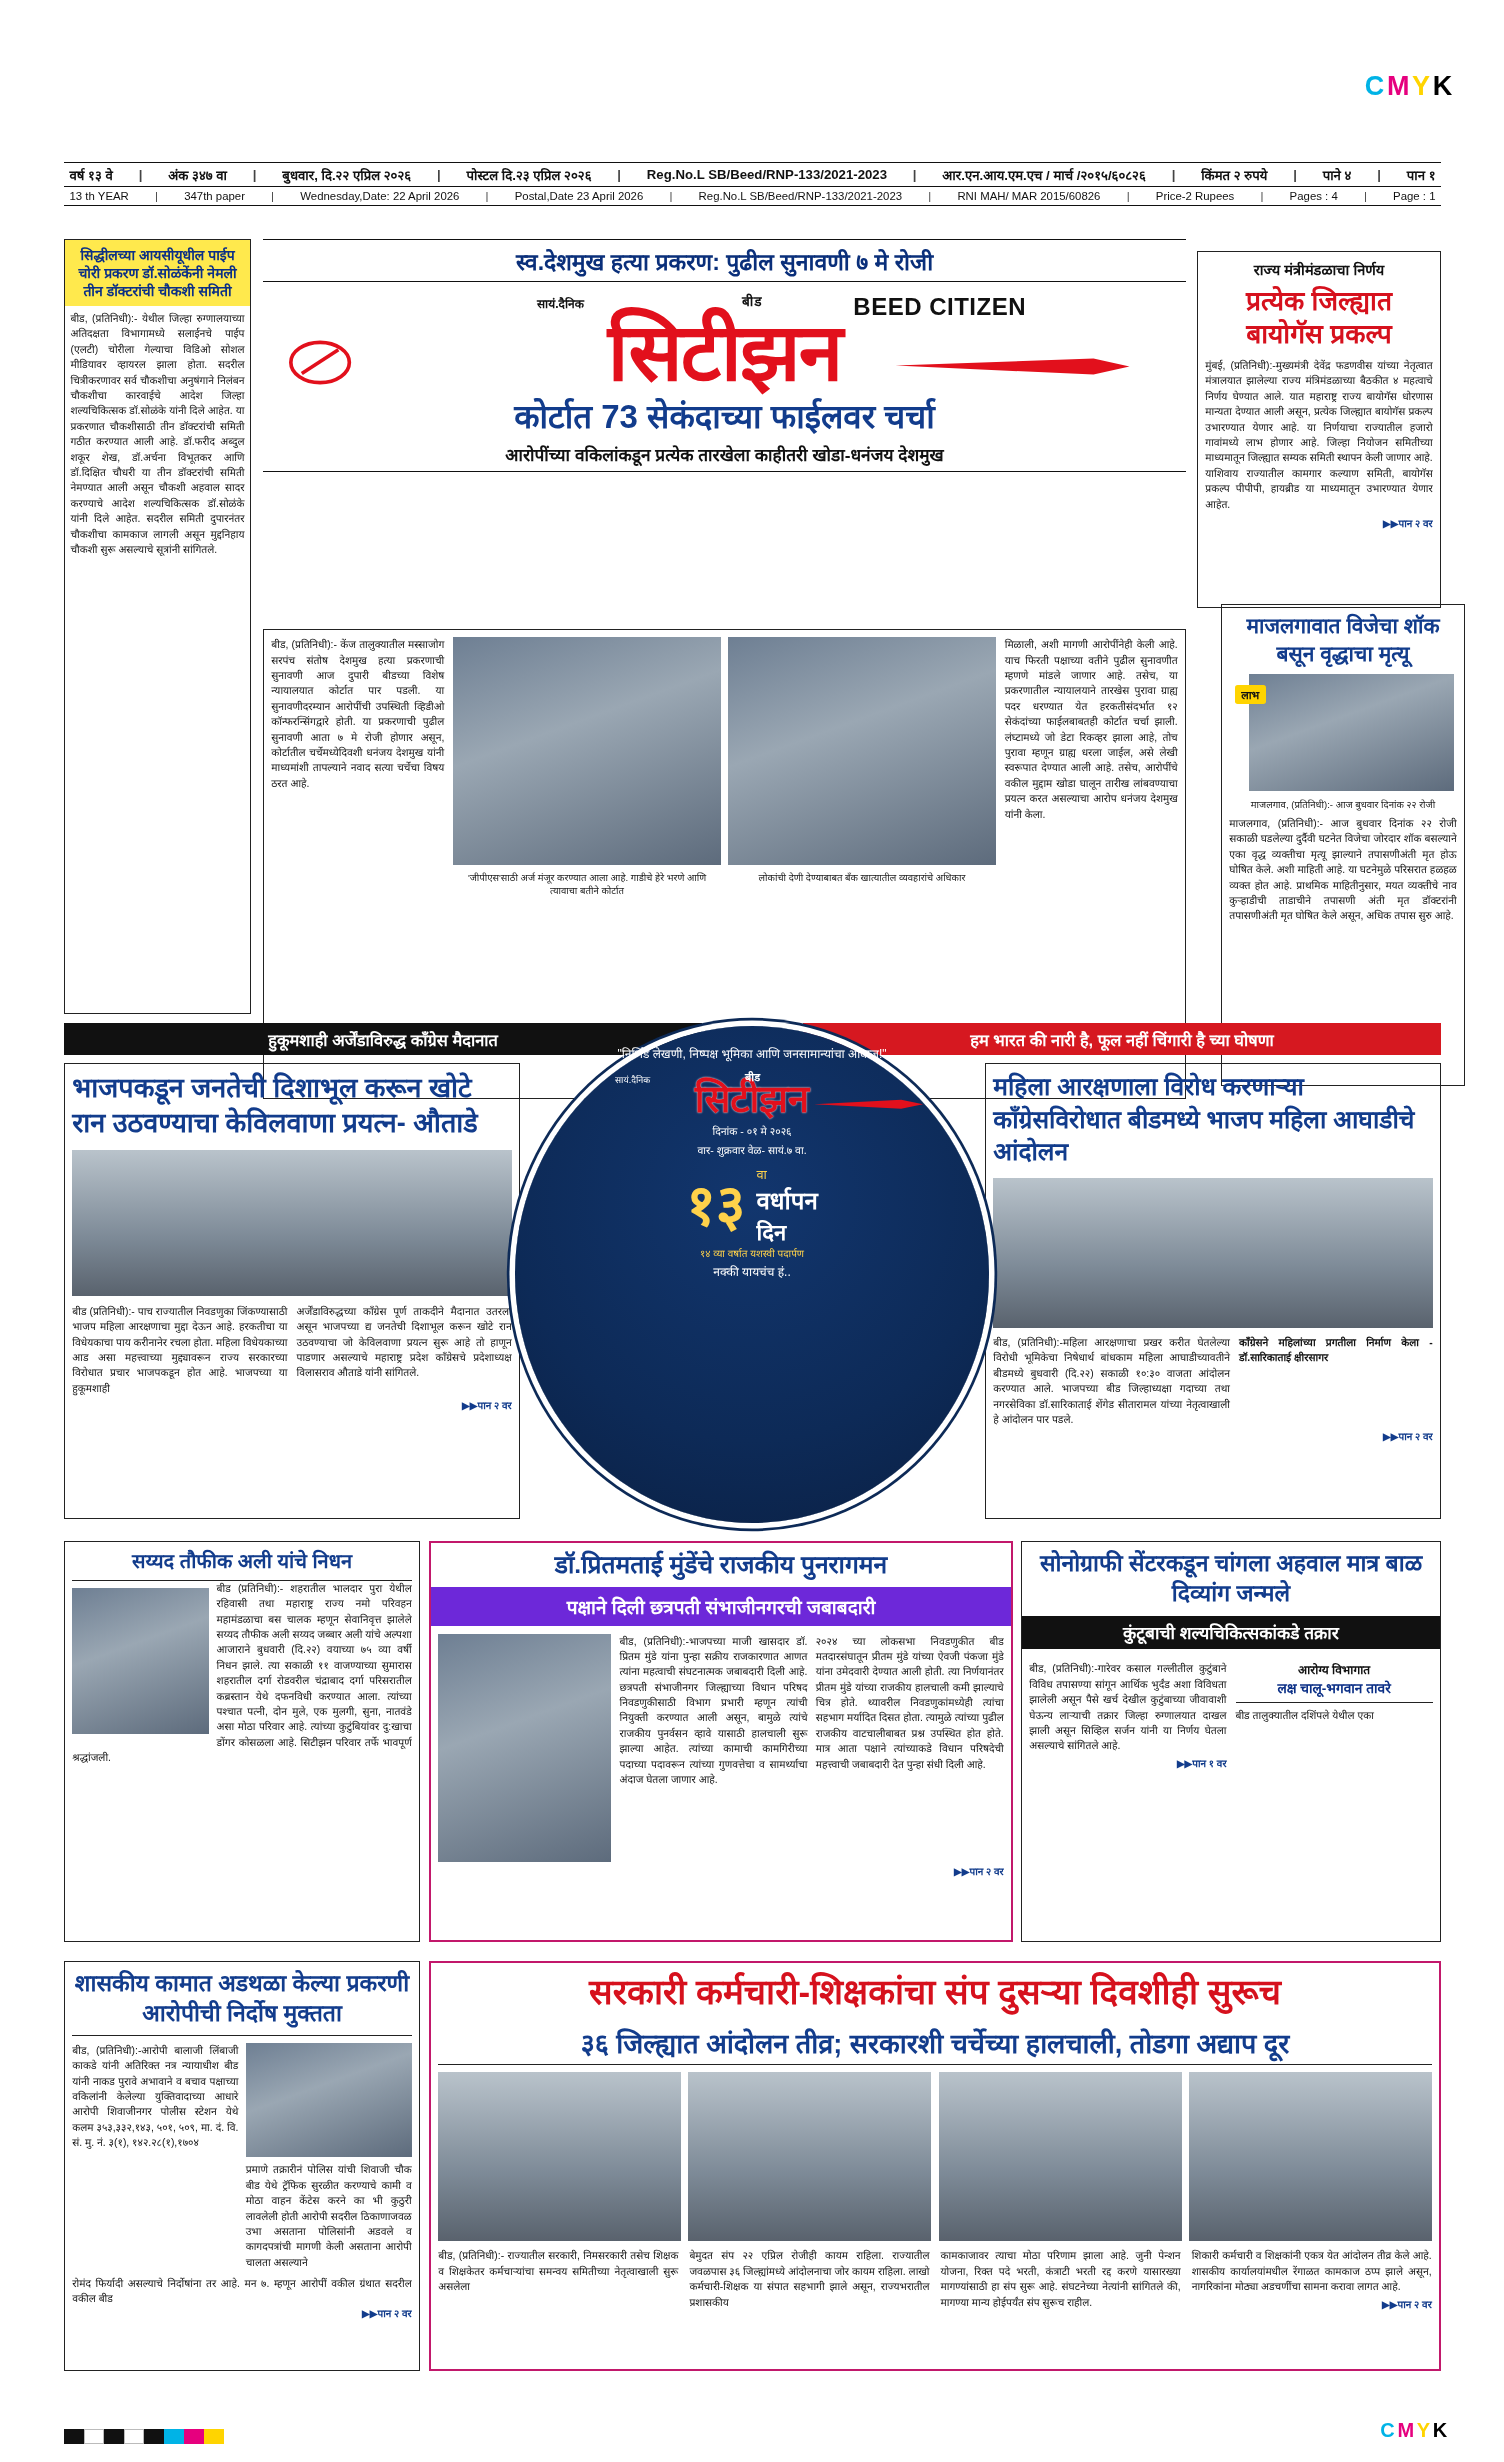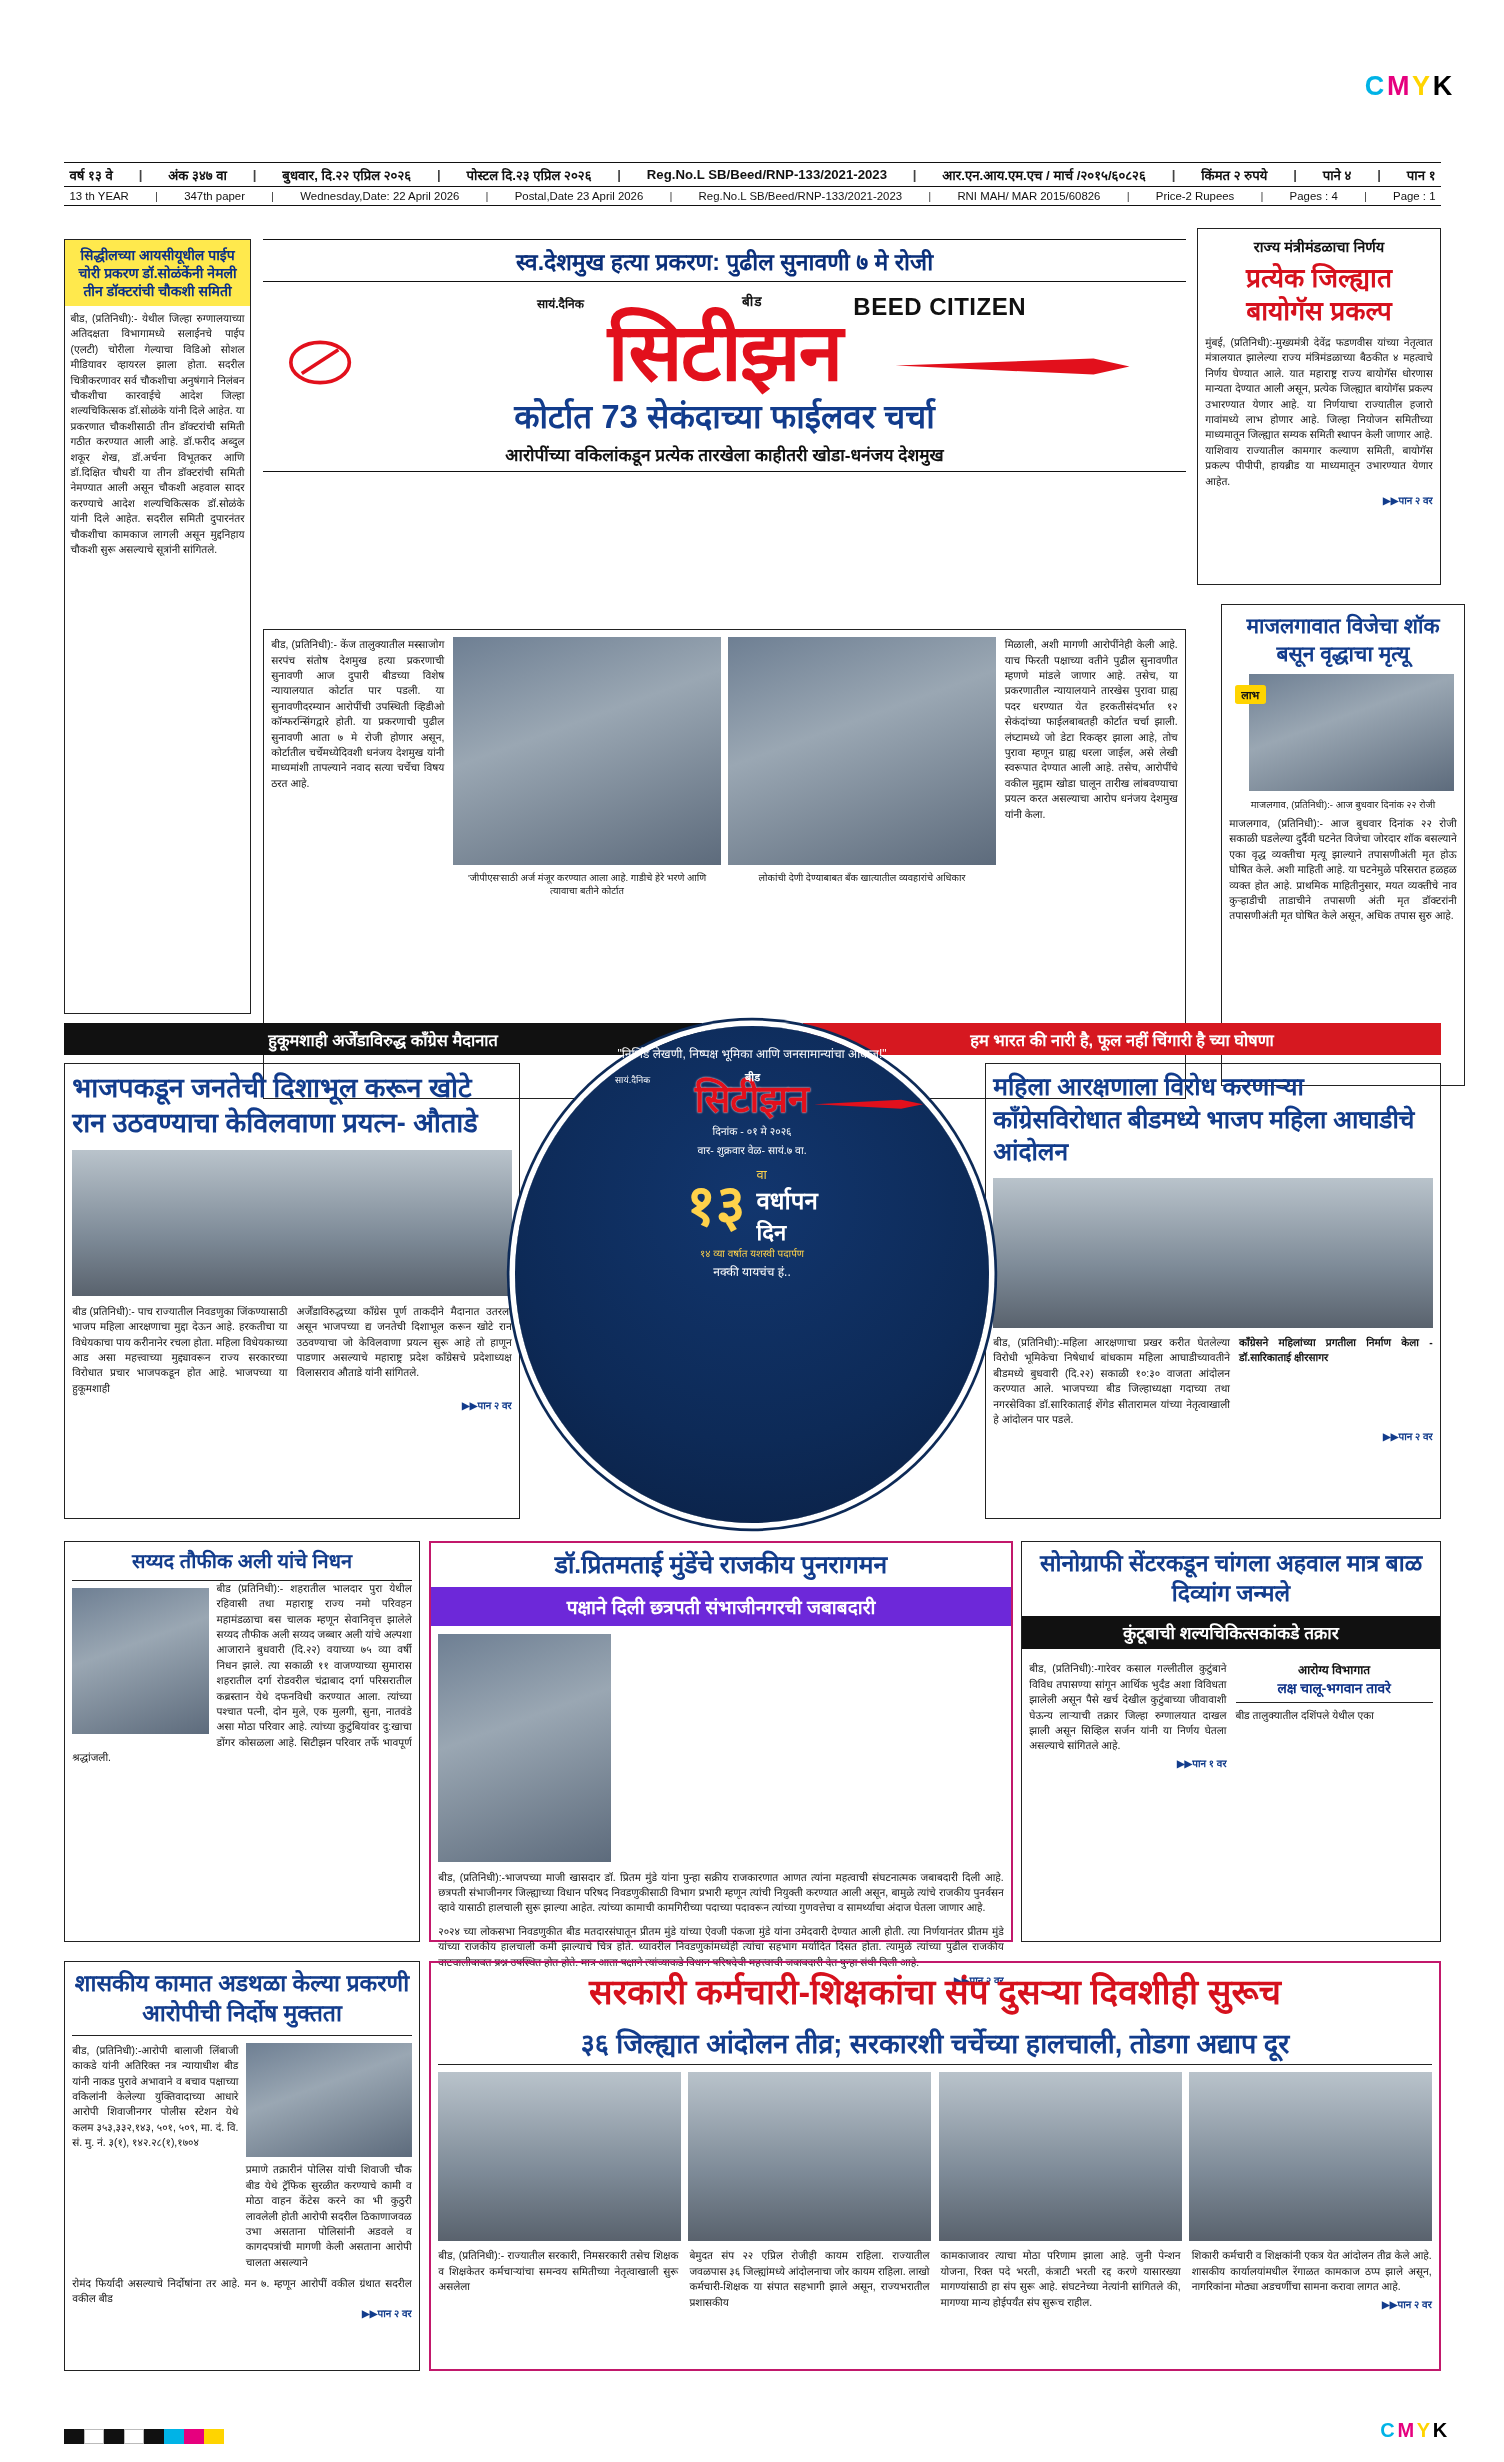--- a/index.html
+++ b/index.html
@@ -221,21 +221,21 @@
         </div>
         <div style="display:flex; gap:7.3px; margin-top:5.5px;">
           <div class="caption" style="flex:1;">'जीपीएस'साठी अर्ज मंजूर करण्यात आला आहे. गाडीचे हेरे भरणे आणि त्यावाचा बतीने कोर्टात</div>
           <div class="caption" style="flex:1;">लोकांची देणी देण्याबाबत बँक खात्यातील व्यवहारांचे अधिकार</div>
         </div>
       </div>
       <div style="width:173px;" class="body-text">मिळाली, अशी मागणी आरोपींनेही केली आहे. याच फिरती पक्षाच्या वतीने पुढील सुनावणीत म्हणणे मांडले जाणार आहे. तसेच, या प्रकरणातील न्यायालयाने तारखेस पुरावा ग्राह्य पदर धरण्यात येत हरकतीसंदर्भात १२ सेकंदांच्या फाईलबाबतही कोर्टात चर्चा झाली. लंघ्टामध्ये जो डेटा रिकव्हर झाला आहे, तोच पुरावा म्हणून ग्राह्य धरला जाईल, असे लेखी स्वरूपात देण्यात आली आहे. तसेच, आरोपींचे वकील मुद्दाम खोडा घालून तारीख लांबवण्याचा प्रयत्न करत असल्याचा आरोप धनंजय देशमुख यांनी केला.</div>
     </div>
   </div>
 
-  <div class="box rule" style="left:1197px; top:228px; width:244px; height:357px; padding:7.3px;">
+  <div class="box rule" style="left:1197px; top:251px; width:244px; height:357px; padding:7.3px;">
     <div style="text-align:center; font-size:14.6px; font-weight:bold; color:#111;">राज्य मंत्रीमंडळाचा निर्णय</div>
     <div class="hdg-red" style="text-align:center; font-size:26.4px; margin:5.5px 0 7.3px;">प्रत्येक जिल्ह्यात बायोगॅस प्रकल्प</div>
     <div class="body-text">मुंबई, (प्रतिनिधी):-मुख्यमंत्री देवेंद्र फडणवीस यांच्या नेतृत्वात मंत्रालयात झालेल्या राज्य मंत्रिमंडळाच्या बैठकीत ४ महत्वाचे निर्णय घेण्यात आले. यात महाराष्ट्र राज्य बायोगॅस धोरणास मान्यता देण्यात आली असून, प्रत्येक जिल्ह्यात बायोगॅस प्रकल्प उभारण्यात येणार आहे. या निर्णयाचा राज्यातील हजारो गावांमध्ये लाभ होणार आहे. जिल्हा नियोजन समितीच्या माध्यमातून जिल्ह्यात सम्यक समिती स्थापन केली जाणार आहे. याशिवाय राज्यातील कामगार कल्याण समिती, बायोगॅस प्रकल्प पीपीपी, हायब्रीड या माध्यमातून उभारण्यात येणार आहेत.</div>
     <div class="cont" style="text-align:right; margin-top:3.6px;">पान २ वर</div>
   </div>
 
   <div class="box rule" style="left:1221px; top:604px; width:244px; height:482px; padding:7.3px;">
     <div class="hdg-blue" style="text-align:center; font-size:21px; line-height:1.3;">माजलगावात विजेचा शॉक बसून वृद्धाचा मृत्यू</div>
     <div style="position:relative; height:117px; margin:7.3px 0;">
       <div class="photo people" style="position:absolute; left:20px; top:0; width:205px; height:117px;"></div>
@@ -300,21 +300,21 @@
 
   <div class="box" style="left:64px; top:1541px; width:356px; height:401px; border:0.9px solid #222; padding:7.3px;">
     <div class="hdg-blue" style="text-align:center; font-size:20px; border-bottom:0.9px solid #222; padding-bottom:5.5px;">सय्यद तौफीक अली यांचे निधन</div>
     <div class="photo people" style="width:137px; height:146px; margin:7.3px auto 7.3px 0; float:left; margin-right:7.3px;"></div>
     <div class="body-text">बीड (प्रतिनिधी):- शहरातील भालदार पुरा येथील रहिवासी तथा महाराष्ट्र राज्य नमो परिवहन महामंडळाचा बस चालक म्हणून सेवानिवृत्त झालेले सय्यद तौफीक अली सय्यद जब्बार अली यांचे अल्पशा आजाराने बुधवारी (दि.२२) वयाच्या ७५ व्या वर्षी निधन झाले. त्या सकाळी ११ वाजण्याच्या सुमारास शहरातील दर्गा रोडवरील चंद्राबाद दर्गा परिसरातील कब्रस्तान येथे दफनविधी करण्यात आला. त्यांच्या पश्चात पत्नी, दोन मुले, एक मुलगी, सुना, नातवंडे असा मोठा परिवार आहे. त्यांच्या कुटुंबियांवर दु:खाचा डोंगर कोसळला आहे. सिटीझन परिवार तर्फे भावपूर्ण श्रद्धांजली.</div>
   </div>
 
   <div class="box pink-border" style="left:429px; top:1541px; width:584px; height:401px; padding:7.3px;">
     <div class="hdg-blue" style="text-align:center; font-size:24.6px;">डॉ.प्रितमताई मुंडेंचे राजकीय पुनरागमन</div>
     <div class="pink-band" style="margin:6.4px -7.3px 7.3px -7.3px;">पक्षाने दिली छत्रपती संभाजीनगरची जबाबदारी</div>
-    <div style="display:flex; gap:8.2px;flex-direction:column;">
+    <div style="display:flex; gap:8.2px;">
       <div class="photo people" style="width:173px; height:228px;"></div>
       <div class="body-text" style="flex:1;">बीड, (प्रतिनिधी):-भाजपच्या माजी खासदार डॉ. प्रितम मुंडे यांना पुन्हा सक्रीय राजकारणात आणत त्यांना महत्वाची संघटनात्मक जबाबदारी दिली आहे. छत्रपती संभाजीनगर जिल्ह्याच्या विधान परिषद निवडणुकीसाठी विभाग प्रभारी म्हणून त्यांची नियुक्ती करण्यात आली असून, बामुळे त्यांचे राजकीय पुनर्वसन व्हावे यासाठी हालचाली सुरू झाल्या आहेत. त्यांच्या कामाची कामगिरीच्या पदाच्या पदावरून त्यांच्या गुणवत्तेचा व सामर्थ्याचा अंदाज घेतला जाणार आहे.</div>
       <div class="body-text" style="flex:1;">२०२४ च्या लोकसभा निवडणुकीत बीड मतदारसंघातून प्रीतम मुंडे यांच्या ऐवजी पंकजा मुंडे यांना उमेदवारी देण्यात आली होती. त्या निर्णयानंतर प्रीतम मुंडे यांच्या राजकीय हालचाली कमी झाल्याचे चित्र होते. थ्यावरील निवडणुकांमध्येही त्यांचा सहभाग मर्यादित दिसत होता. त्यामुळे त्यांच्या पुढील राजकीय वाटचालीबाबत प्रश्न उपस्थित होत होते. मात्र आता पक्षाने त्यांच्याकडे विधान परिषदेची महत्त्वाची जबाबदारी देत पुन्हा संधी दिली आहे.</div>
     </div>
     <div class="cont" style="text-align:right; margin-top:2.7px;">पान २ वर</div>
   </div>
 
   <div class="box" style="left:1021px; top:1541px; width:420px; height:401px; border:0.9px solid #222; padding:7.3px;">
     <div class="hdg-blue" style="text-align:center; font-size:23px; line-height:1.3;">सोनोग्राफी सेंटरकडून चांगला अहवाल मात्र बाळ दिव्यांग जन्मले</div>
     <div class="dark-band" style="margin:7.3px -7.3px; font-size:17.3px;">कुंटूबाची शल्यचिकित्सकांकडे तक्रार</div>

